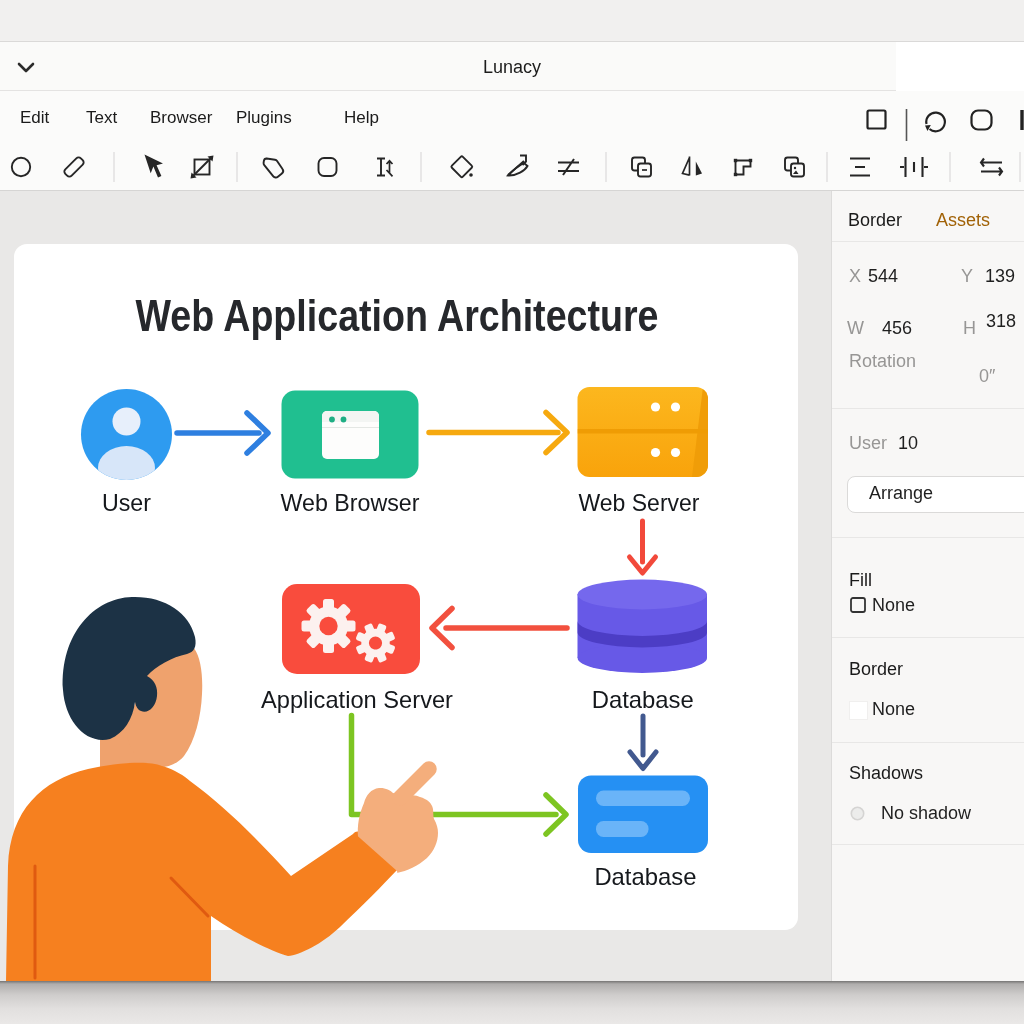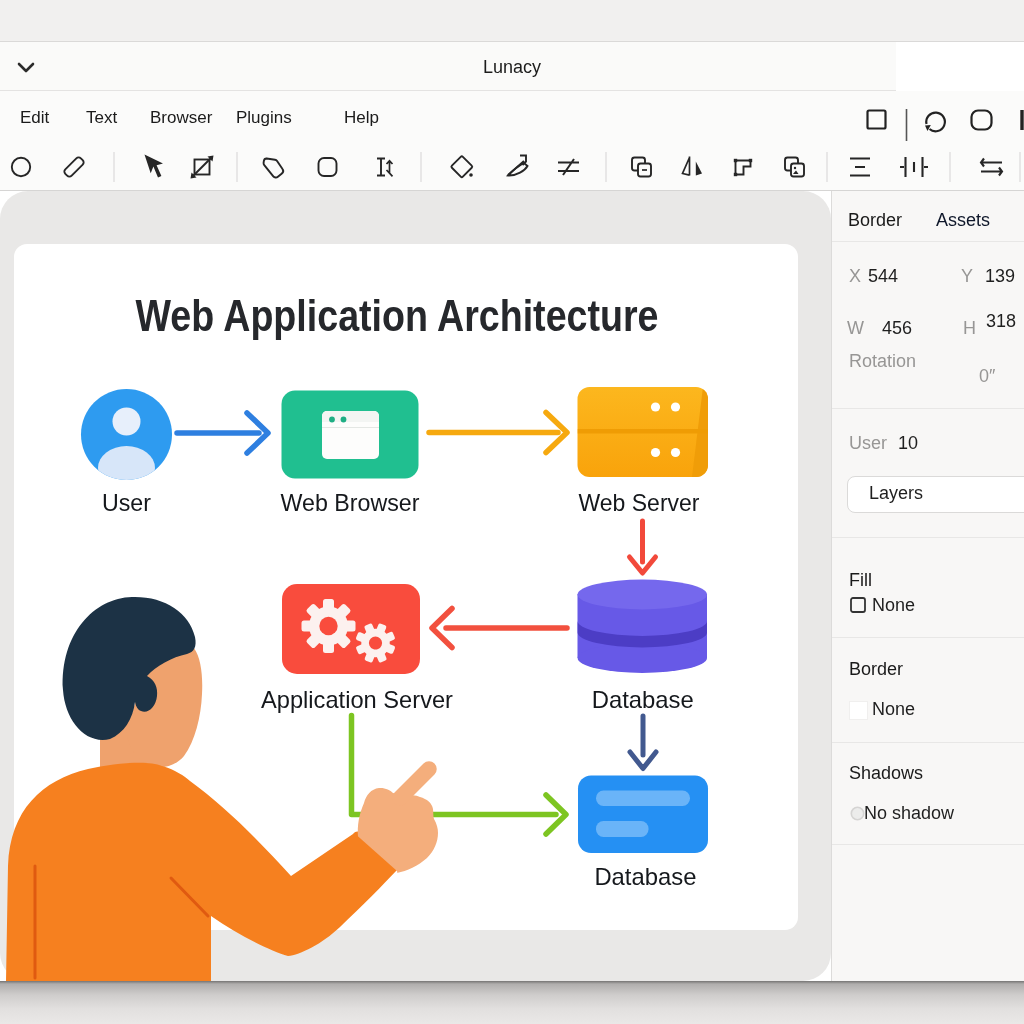--- a/index.html
+++ b/index.html
@@ -4,21 +4,21 @@
 html,body{margin:0;padding:0;}
 body{width:1024px;height:1024px;overflow:hidden;background:#fff;font-family:"Liberation Sans",sans-serif;}
 #app{position:relative;width:1024px;height:1024px;}
 .abs{position:absolute;}
 #topstrip{left:0;top:0;width:1024px;height:41px;background:#f1f0ef;border-bottom:1px solid #dad9d8;}
 #titlebar{left:0;top:42px;width:896px;height:48px;background:#fafaf9;border-bottom:1px solid #e4e3e2;}
 #lunacy{left:0;top:15px;width:1024px;text-align:center;font-size:18px;font-weight:500;color:#1c1c1c;}
 #menubar{left:0;top:91px;width:1024px;height:52px;background:#fbfbfa;}
 .mi{position:absolute;top:17px;font-size:17px;color:#1b1b1b;}
 #toolbar{left:0;top:143px;width:1024px;height:47px;background:#fbfbfa;border-bottom:1px solid #d6d5d4;}
-#canvas{left:0;top:191px;width:831px;height:790px;background:#e9e8e7;border-radius:28px;}
+#canvas{left:0;top:191px;width:831px;height:790px;background:#e9e8e7;}
 #panel{left:831px;top:191px;width:193px;height:790px;background:#f8f7f6;border-left:1px solid #dcdbda;box-sizing:border-box;}
 .pt{position:absolute;font-size:18px;color:#1f1f1f;}
 .pg{position:absolute;font-size:18px;color:#979695;}
 .pdiv{position:absolute;left:0px;width:193px;height:1px;background:#e8e7e6;}
 #normalbox{position:absolute;left:15px;top:285px;width:190px;height:35px;background:#fff;border:1px solid #dbdad9;border-radius:8px;}
 #desk{left:0;top:981px;width:1024px;height:43px;background:linear-gradient(180deg,#757473 0px,#b0aead 3px,#cfcdcc 14px,#e2e0df 28px,#eae8e7 43px);}
 </style></head>
 <body>
 <div id="app">
   <div id="topstrip" class="abs"></div>
@@ -219,49 +219,49 @@
           </clipPath>
         <g fill="#f4ae7c" clip-path="url(#handclip)">
           <path d="M358,837 C357,826 359,814 364,803 C366,795 371,789 379,788 C385,787.5 390,790 393,793 L404,795 C410,795 416,795 420,797 C427,799 432,803 433,809 C433.5,813 433,816 434,819 C437,824 438,829 438,833 C438,842 434,851 427,858 C418,866 407,871 397,873 C394,873.6 392,873 391,872 Z"></path>
           <path d="M400,798 L429,769" stroke="#f4ae7c" stroke-width="15.5" stroke-linecap="round" fill="none"></path>
         </g>
       </g>
     </svg>
   </div>
   <div id="panel" class="abs">
     <span class="pt" style="left:16px;top:19px;color:#1a1a1a">Border</span>
-    <span class="pt" style="left:104px;top:19px;color:#0f172a">Assets</span>
+    <span class="pt" style="left:104px;top:19px;color:#a16207">Assets</span>
     <div class="pdiv" style="top:50px"></div>
     <span class="pg" style="left:17px;top:75px">X</span>
     <span class="pt" style="left:36px;top:75px">544</span>
     <span class="pg" style="left:129px;top:75px">Y</span>
     <span class="pt" style="left:153px;top:75px">139</span>
     <span class="pg" style="left:15px;top:127px">W</span>
     <span class="pt" style="left:50px;top:127px">456</span>
     <span class="pg" style="left:131px;top:127px">H</span>
     <span class="pt" style="left:154px;top:120px">318</span>
     <span class="pg" style="left:17px;top:160px">Rotation</span>
     <span class="pg" style="left:147px;top:175px">0″</span>
     <div class="pdiv" style="top:217px"></div>
     <span class="pg" style="left:17px;top:242px">User</span>
     <span class="pt" style="left:66px;top:242px">10</span>
     <div id="normalbox"></div>
-    <span class="pt" style="left:37px;top:292px">Layers</span>
+    <span class="pt" style="left:37px;top:292px">Arrange</span>
     <div class="pdiv" style="top:346px"></div>
     <span class="pt" style="left:17px;top:379px;color:#1a1a1a">Fill</span>
     <svg class="abs" style="left:18px;top:406px" width="16" height="16">
         <rect x="1" y="1" width="14" height="14" rx="2" fill="none" stroke="#333" stroke-width="1.8"></rect>
       </svg>
     <span class="pt" style="left:40px;top:404px">None</span>
     <div class="pdiv" style="top:446px"></div>
     <span class="pt" style="left:17px;top:468px;color:#1a1a1a">Border</span>
     <div class="abs" style="left:17px;top:510px;width:17px;height:17px;background:#fff;border:1px solid #f0efee"></div>
     <span class="pt" style="left:40px;top:508px">None</span>
     <div class="pdiv" style="top:551px"></div>
     <span class="pt" style="left:17px;top:572px;color:#1a1a1a">Shadows</span>
     <svg class="abs" style="left:18px;top:615px" width="15" height="15">
         <circle cx="7.5" cy="7.5" r="6.2" fill="#ececeb" stroke="#d5d4d3" stroke-width="1.6"></circle>
       </svg>
-    <span class="pt" style="left:32px;top:612px">No shadow</span>
+    <span class="pt" style="left:49px;top:612px">No shadow</span>
     <div class="pdiv" style="top:653px"></div>
   </div>
   <div id="desk" class="abs"></div>
 </div>
 
 </body></html>

